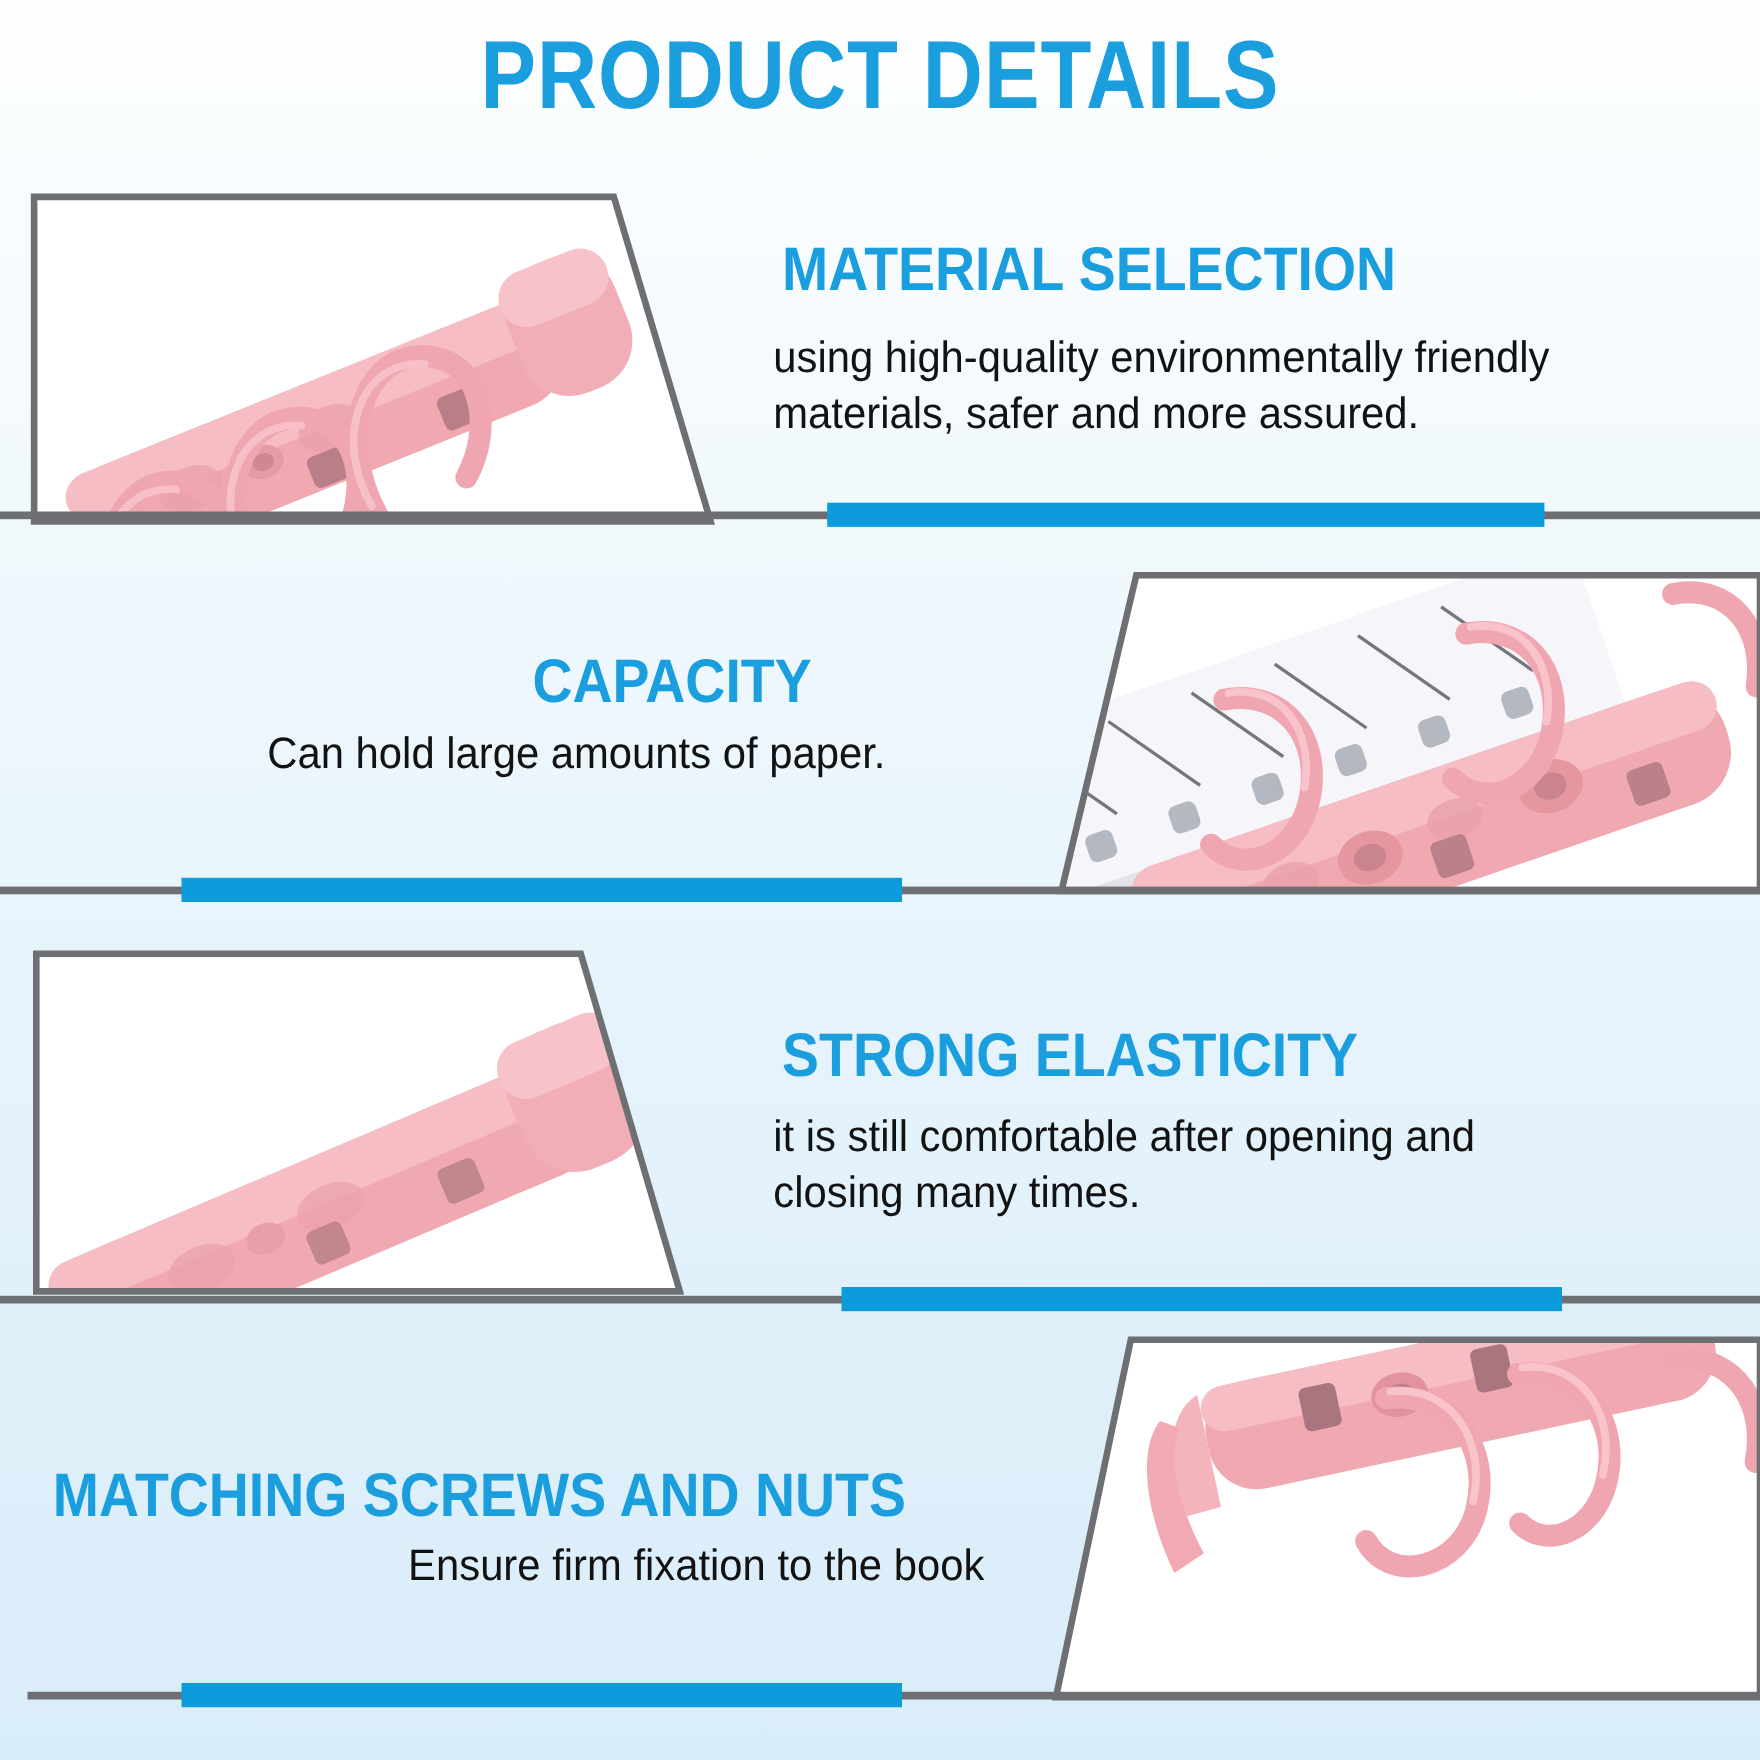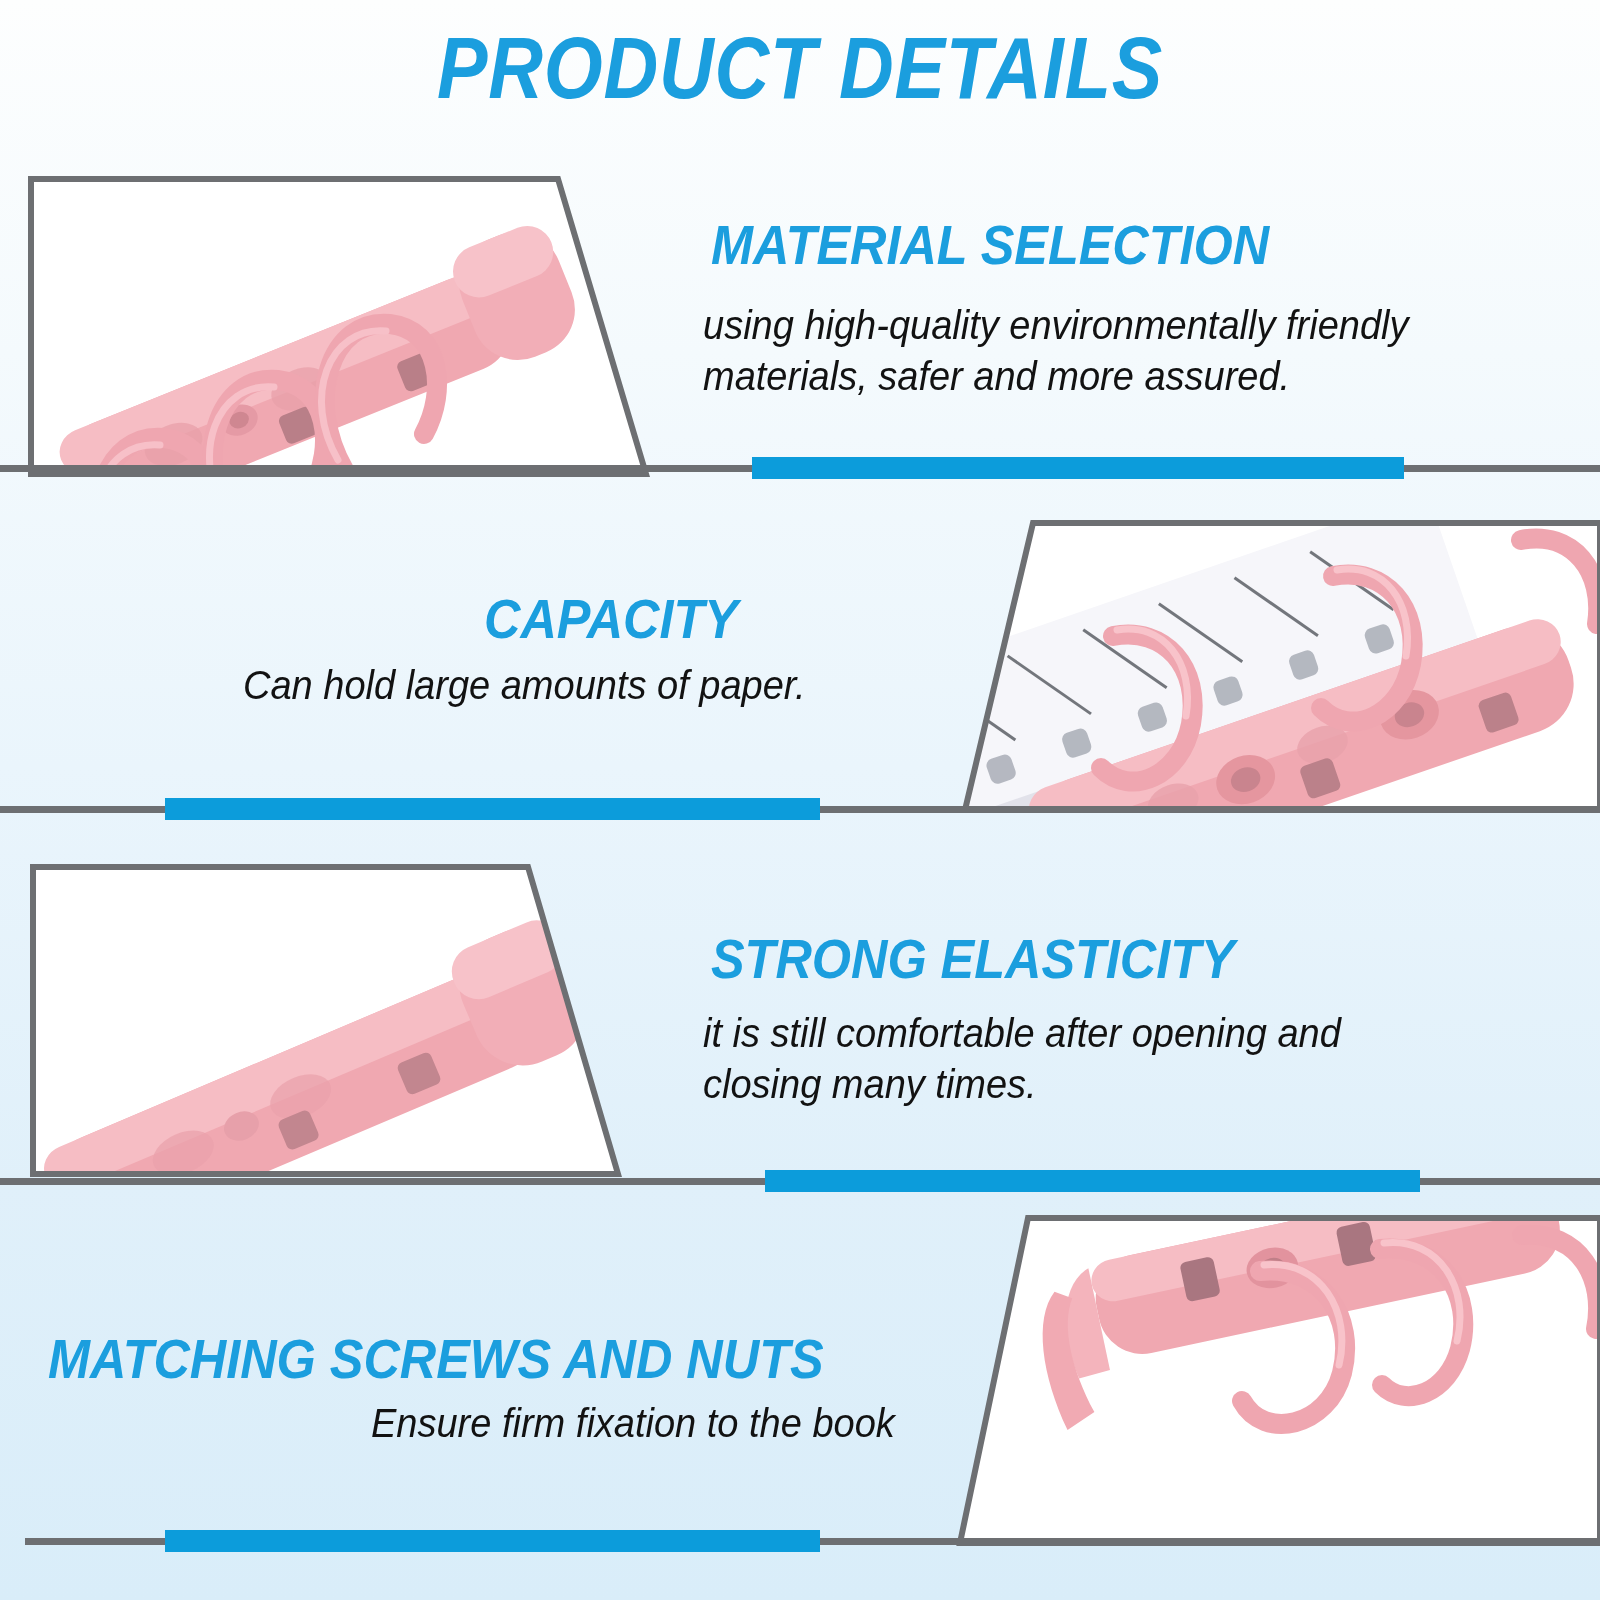--- a/index.html
+++ b/index.html
@@ -2,21 +2,21 @@
 <html><head>
 <meta charset="utf-8">
 <style>
   html,body{margin:0;padding:0;}
   body{
     width:1600px;height:1600px;overflow:hidden;
     font-family:"Liberation Sans", sans-serif;
     background:linear-gradient(180deg,#fdfefe 0%,#f4fafd 22%,#eaf5fc 48%,#e0f0fa 74%,#d9edf9 100%);
     position:relative;
   }
-  .stage{position:absolute;inset:0;font-style:italic;}
+  .stage{position:absolute;inset:0;}
 
   
   .page-title{
     position:absolute;left:0;top:24px;width:1600px;text-align:center;
     font-size:88px;line-height:1;font-weight:bold;letter-spacing:1px;
     color:#1b9ede;
     transform:scaleX(.86);transform-origin:50% 50%;
     white-space:nowrap;
   }
 

